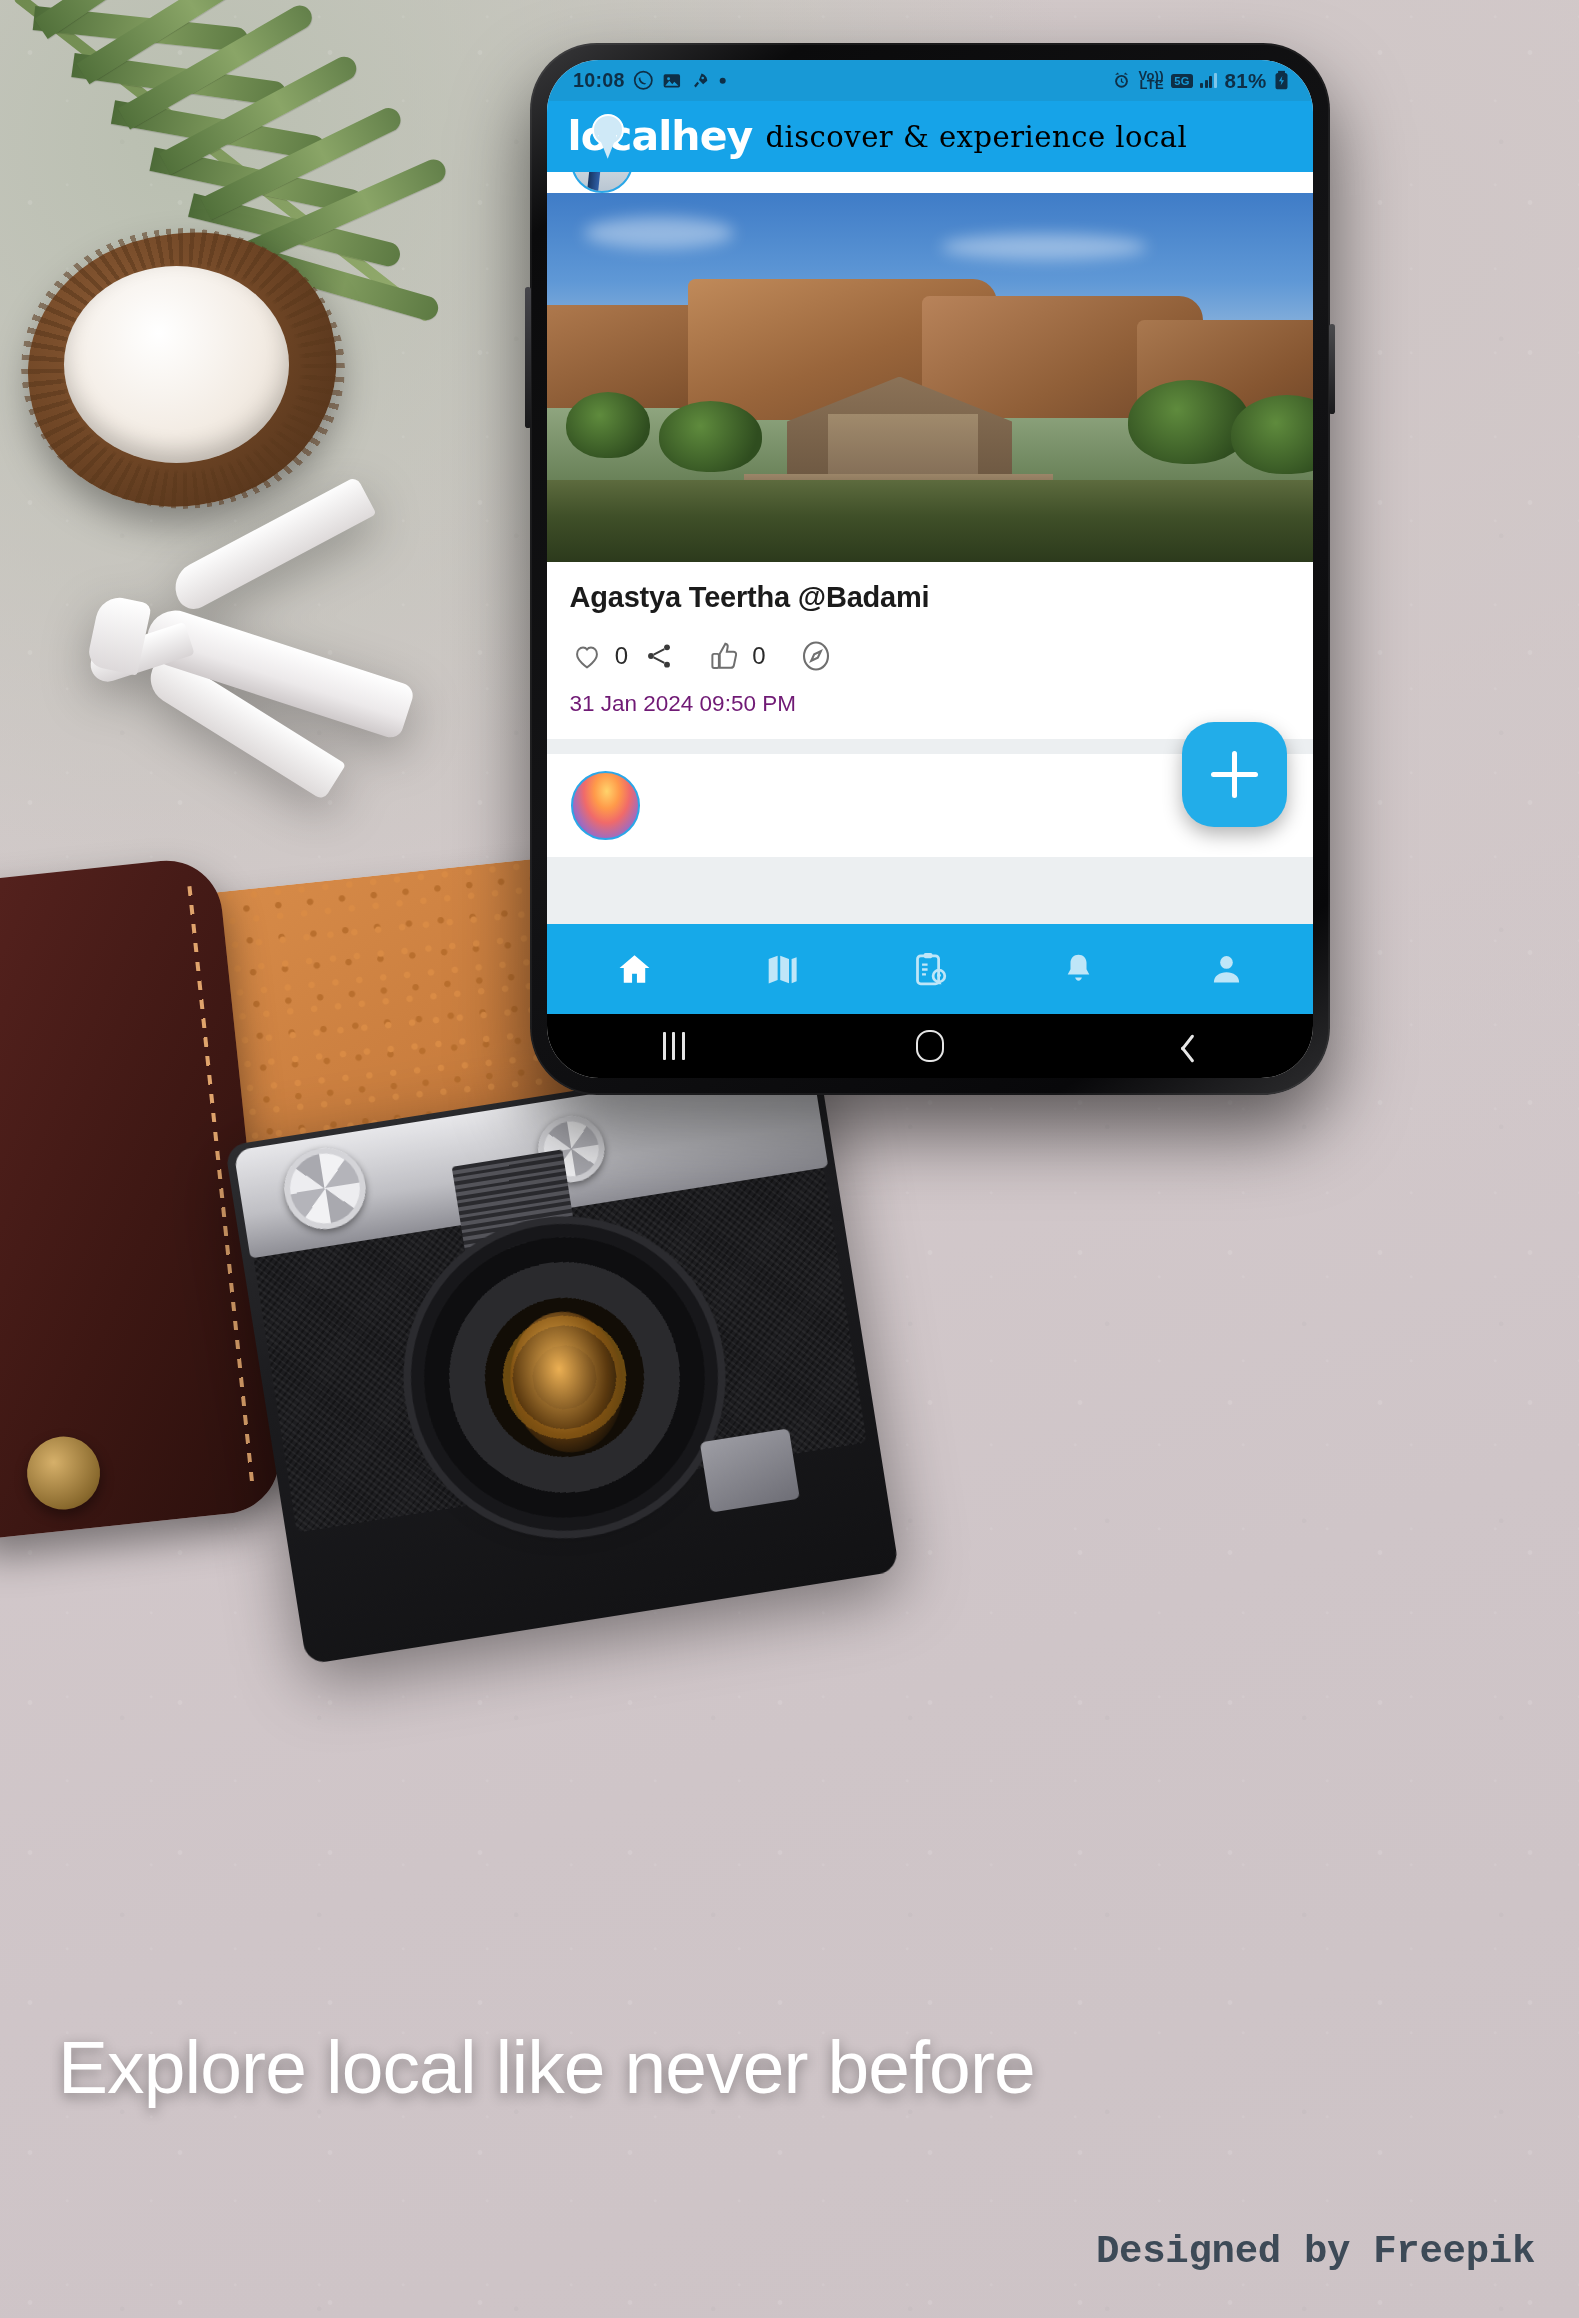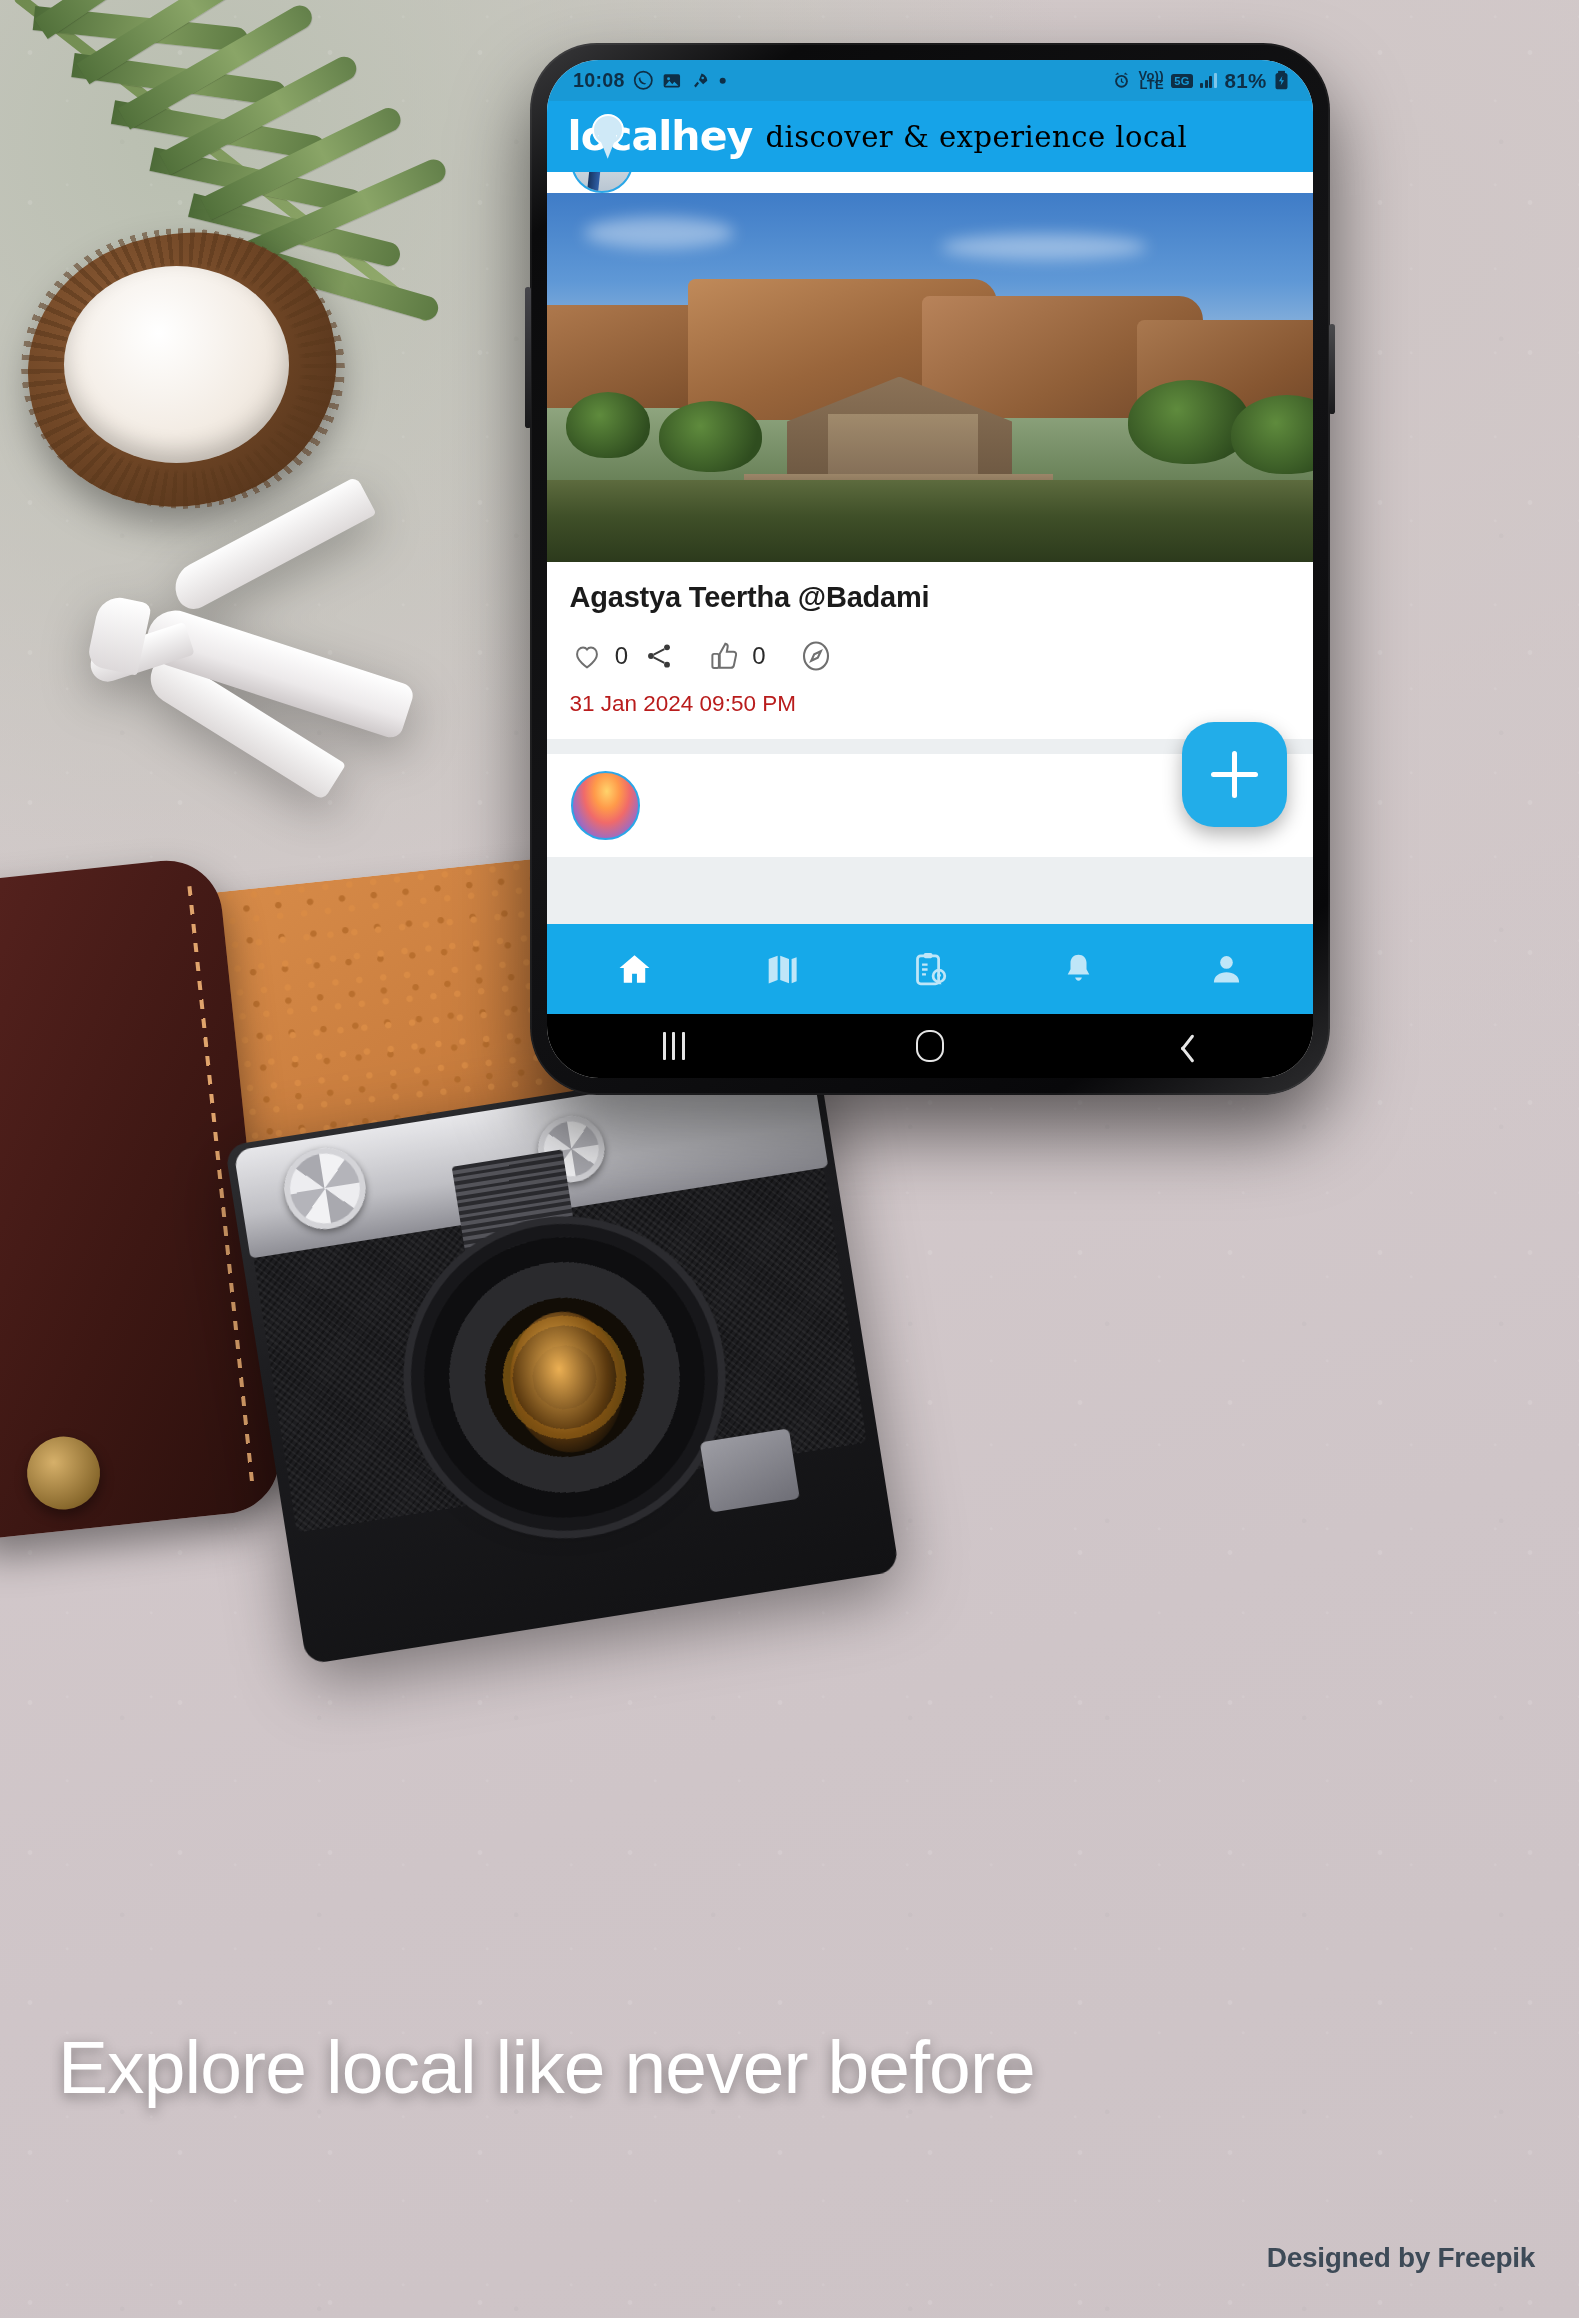--- a/index.html
+++ b/index.html
@@ -219,21 +219,21 @@
   .addr-text { font-size:22.5px; color:#9c9c9c; line-height:1.33; flex:1 1 auto; max-width:525px; }
   .dir-btn { width:58px; height:58px; flex:0 0 auto; margin-left:auto; margin-top:3.7px;
     background:#1fa8e8; transform:rotate(45deg); border-radius:7.5px;
     display:flex; align-items:center; justify-content:center; box-shadow:0 1.9px 5.6px rgba(0,0,0,.2);}
   .dir-arrow { transform:rotate(-45deg); color:#fff; font-size:29px; font-weight:700; line-height:1; }
 
   .actions { display:flex; align-items:center; gap:15px; padding:20.6px 22.5px 3.7px 22.5px; }
   .act { display:flex; align-items:center; gap:11.2px; }
   .act .num { font-size:24px; color:#2b2b2b; }
   .icon-svg { display:block; }
-  .timestamp { font-size:22.5px; color:#b91c1c; padding:13px 22.5px 22.5px 22.5px; }
+  .timestamp { font-size:22.5px; color:#701a75; padding:13px 22.5px 22.5px 22.5px; }
 
   .card.gap { margin-top:15px; }
   .user-row { display:flex; align-items:center; gap:20.6px; padding:17px 24px; }
   .avatar { width:69px; height:69px; border-radius:50%; flex:0 0 auto; overflow:hidden;
     border:2.8px solid #2aa7e8; box-sizing:border-box; position:relative;
     background:radial-gradient(ellipse at 52% 28%, #ffd36b 0%, #ff9a4a 26%, #f06a6a 48%, #a06bbf 72%, #5a5ea8 100%);}
 
   
   .fab { position:absolute; right:26px; bottom:97px; width:105px; height:105px;
     border-radius:32px; background:#22ade9; display:flex; align-items:center; justify-content:center;
@@ -255,22 +255,22 @@
   .an-back { width:20.6px; height:32px; position:relative; }
   .an-back::before { content:""; position:absolute; left:9.4px; top:2.8px; width:2.8px; height:19px;
     background:#e6e6e6; transform:rotate(38deg); border-radius:1.9px;}
   .an-back::after { content:""; position:absolute; left:9.4px; top:15px; width:2.8px; height:19px;
     background:#e6e6e6; transform:rotate(-38deg); border-radius:1.9px;}
 
   
   .hero-text { position:absolute; left:58px; top:2024px; font-size:75px; color:#fff;
     font-weight:400; letter-spacing:-0.9px; font-family:"Liberation Sans", sans-serif;
     text-shadow:0 3.7px 13px rgba(0,0,0,.38); }
-  .credit { position:absolute; right:45px; bottom:45px; font-size:28px; font-weight:700;
-    color:#3d4a57; letter-spacing:-0.3px; }
+  .credit { position:absolute; right:45px; bottom:45px; font-size:39px; font-weight:700;
+    color:#3d4a57; letter-spacing:-0.3px;font-family:Liberation Mono, monospace; }
 </style>
 </head>
 <body>
 
 <div class="scene">
   <div class="bg-texture"></div>
 
   <div class="palm">
     <div class="stem"></div>
     <div class="leaflet" style="left:90px; top:43px; transform:rotate(6deg);"></div>

